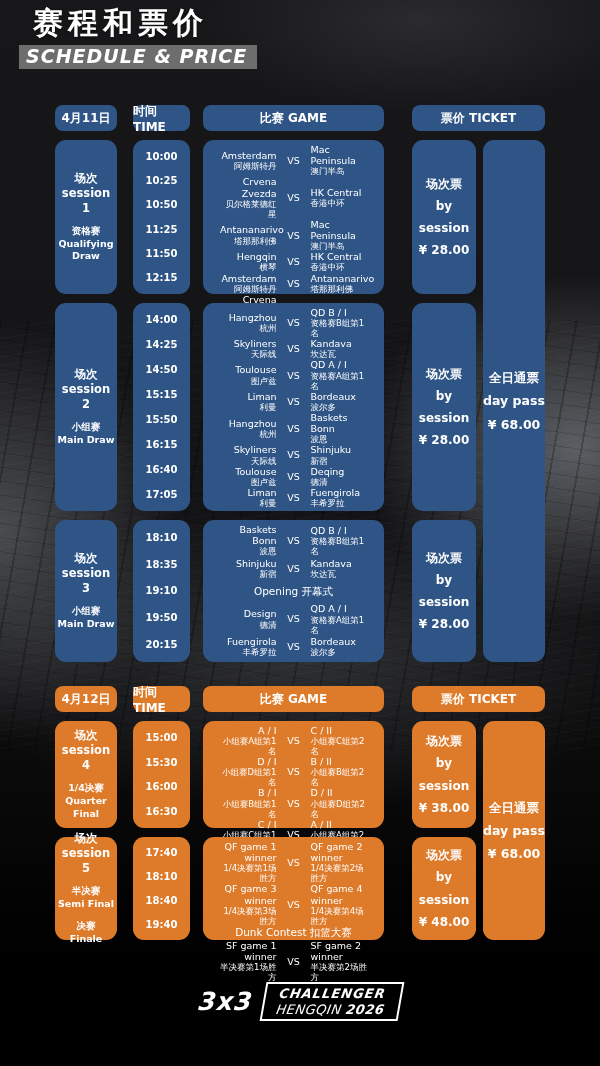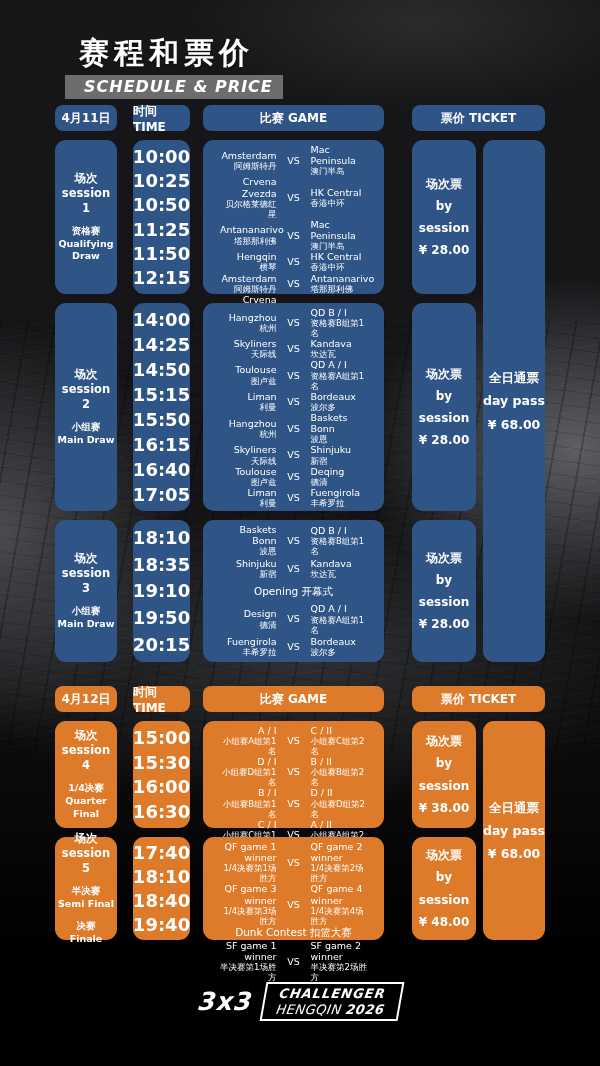--- a/index.html
+++ b/index.html
@@ -20,25 +20,25 @@
       repeating-linear-gradient(8deg, rgba(0,0,0,.18) 0 1px, rgba(0,0,0,0) 1px 14px),
       repeating-linear-gradient(171deg, rgba(255,255,255,.03) 0 1px, rgba(0,0,0,0) 1px 9px);
     opacity:.8;
   }
   .poster::after{
     content:"";position:absolute;left:0;right:0;bottom:0;height:220px;pointer-events:none;
     background:linear-gradient(180deg, rgba(0,0,0,0), rgba(0,0,0,.85) 70%, #000);
   }
 
   
-  .masthead{position:absolute;left:19px;top:34px;z-index:3;margin-left:46px;}
+  .masthead{position:absolute;left:19px;top:4px;z-index:3;}
   .title-zh{font-size:30px;font-weight:700;letter-spacing:5px;padding-left:14px;line-height:1.25;
             text-shadow:0 1px 2px rgba(0,0,0,.6);}
   .title-en{display:inline-block;background:#6d6d6d;color:#fff;font-weight:700;font-style:italic;
-            font-size:16px;letter-spacing:1px;line-height:21px;padding:1px 10px 2px 19px;margin-top:3px;}
+            font-size:19px;letter-spacing:1px;line-height:21px;padding:1px 10px 2px 7px;margin-top:3px;}
 
   
   .section{
     position:absolute;left:55px;width:398px;z-index:2;display:grid;
     grid-template-columns:62px 16px 57px 13px 181px 28px 64px 7px 62px;
     row-gap:9px;
   }
   .theme-blue{--cell:#2f5587;}
   .theme-orange{--cell:#de7b2a;}
   .c1{grid-column:1}.c3{grid-column:3}.c5{grid-column:5}.c7{grid-column:7}.c9{grid-column:9}
@@ -48,21 +48,21 @@
   .box{background:var(--cell);border-radius:11px;}
 
   .label-box{display:flex;flex-direction:column;align-items:center;justify-content:center;
              text-align:center;padding:4px 2px;}
   .label-group{margin:4.5px 0;}
   .label-group:first-child .label-line{font-size:11.5px;font-weight:700;line-height:1.3;}
   .label-line{font-size:9.5px;font-weight:700;line-height:1.35;}
 
   .time-box,.game-box{display:flex;flex-direction:column;padding:4px 0;}
   .time-row{flex:1;display:flex;align-items:center;justify-content:center;
-            font-size:18px;font-weight:700;}
+            font-size:10px;font-weight:700;}
   .game-row{flex:1;display:grid;grid-template-columns:minmax(0,1fr) 34px minmax(0,1fr);
             align-items:center;padding:0 17px;}
   .team{line-height:1.18;}
   .t-home{text-align:right;}
   .t-away{text-align:left;}
   .team .en{font-size:9.5px;}
   .team .zh{font-size:8.5px;}
   .vs{text-align:center;font-size:9.5px;font-weight:400;}
   .event-row{flex:1;display:flex;align-items:center;justify-content:center;font-size:10.5px;}
 

